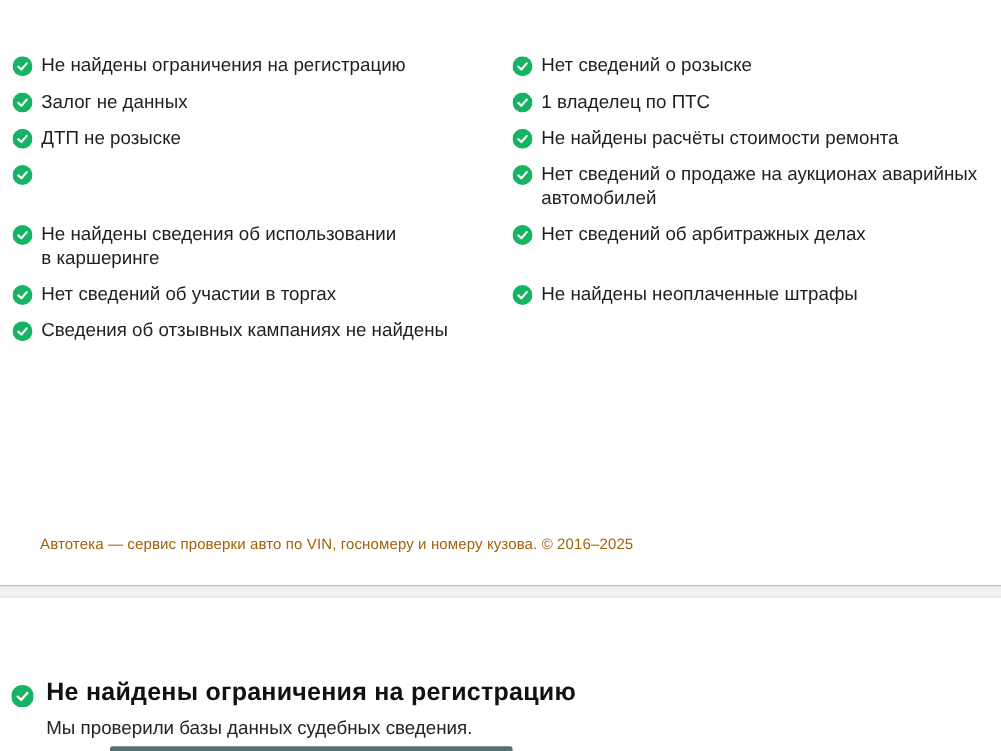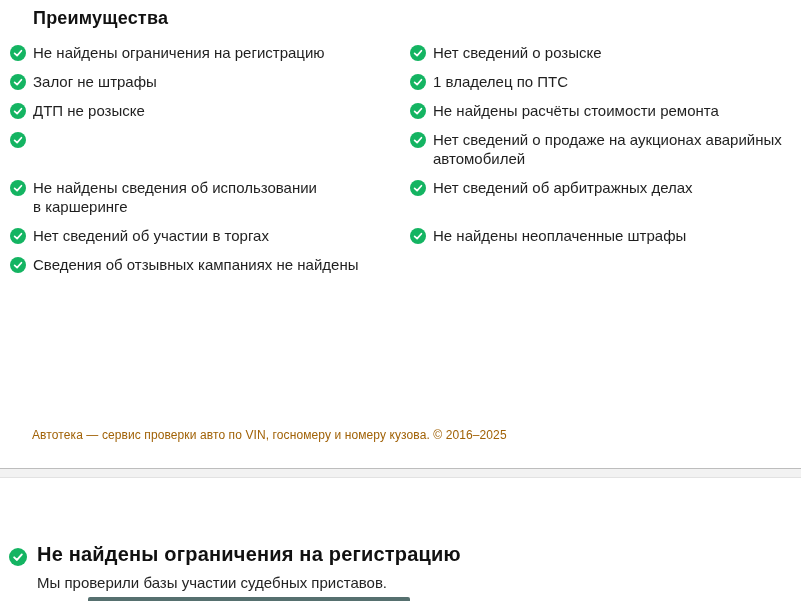--- a/index.html
+++ b/index.html
@@ -76,42 +76,41 @@
   <defs>
     <symbol id="check-circle" viewBox="0 0 16 16">
       <circle cx="8" cy="8" r="8" fill="#14b462"></circle>
       <path d="M4.6 8.3 L7.1 10.6 L11.4 5.7" stroke="#ffffff" stroke-width="1.7" fill="none" stroke-linecap="round" stroke-linejoin="round"></path>
     </symbol>
   </defs>
 </svg>
 
 <div class="page">
 
-  <div class="section-title">Преимущества</div>
 
   <div class="adv-grid">
 
     <div class="adv-item">
       <svg class="check">
           <use href="#check-circle"></use>
         </svg>
       <span class="txt">Не найдены ограничения на регистрацию</span>
     </div>
     <div class="adv-item">
       <svg class="check">
           <use href="#check-circle"></use>
         </svg>
       <span class="txt">Нет сведений о розыске</span>
     </div>
 
     <div class="adv-item">
       <svg class="check">
           <use href="#check-circle"></use>
         </svg>
-      <span class="txt">Залог не штрафы</span>
+      <span class="txt">Залог не данных</span>
     </div>
     <div class="adv-item">
       <svg class="check">
           <use href="#check-circle"></use>
         </svg>
       <span class="txt">1 владелец по ПТС</span>
     </div>
 
     <div class="adv-item">
       <svg class="check">
@@ -178,17 +177,17 @@
   </div>
 
   <div class="footer-note">Автотека — сервис проверки авто по VIN, госномеру и номеру кузова. © 2016–2025</div>
 
   <div class="page-separator"></div>
 
   <svg class="detail-check">
       <use href="#check-circle"></use>
     </svg>
   <div class="detail-heading">Не найдены ограничения на регистрацию</div>
-  <div class="detail-desc">Мы проверили базы участии судебных приставов.</div>
+  <div class="detail-desc">Мы проверили базы данных судебных сведения.</div>
 
   <div class="cutoff-bar"></div>
 
 </div>
 
 </body></html>

